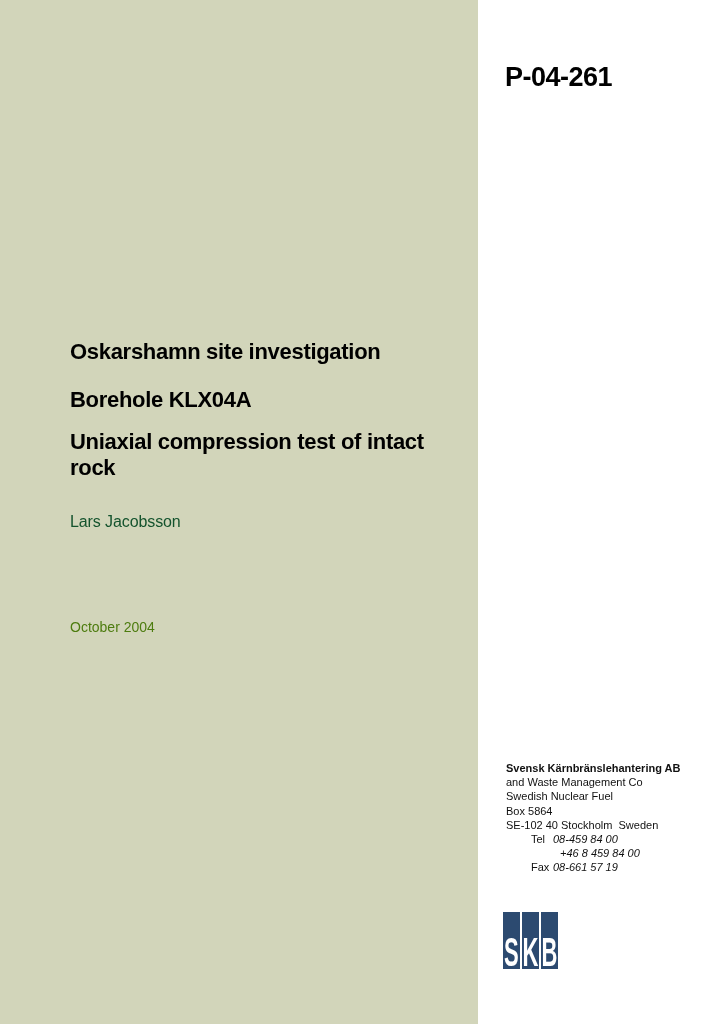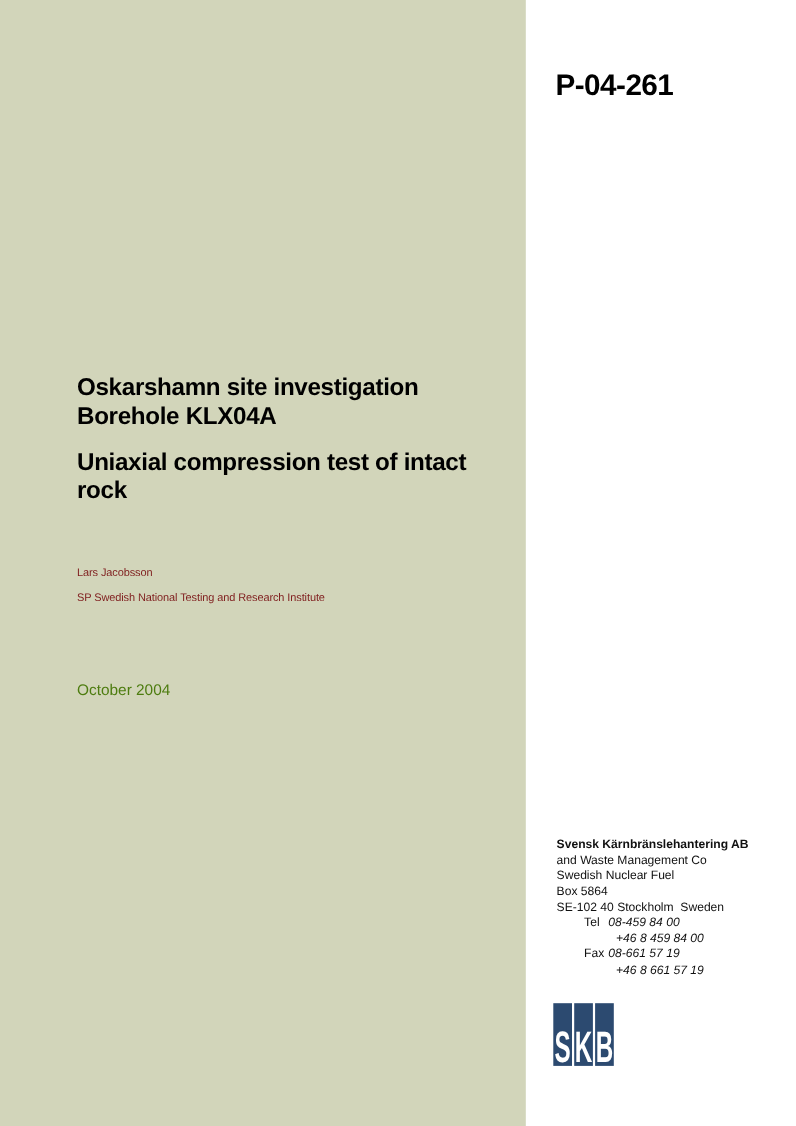--- a/index.html
+++ b/index.html
@@ -38,29 +38,29 @@
     left: 70px;
     top: 339px;
     width: 392px;
   }
   .heading {
     font-size: 22px;
     font-weight: bold;
     line-height: 26px;
     letter-spacing: -0.3px;
   }
-  .heading.h1 { }
+  .heading.h1 { margin-bottom: 22px; }
   .heading.h2 { margin-bottom: 16px; }
   .author-block {
     position: absolute;
     left: 70px;
     top: 511px;
-    font-size: 10px;
+    font-size: 16px;
     line-height: 22px;
-    color: #7f1d1d;
+    color: #14532d;
     letter-spacing: -0.1px;
     white-space: nowrap;
   }
   .report-date {
     position: absolute;
     left: 70px;
     top: 616px;
     font-size: 14px;
     line-height: 22px;
     color: #4d7c0f;
@@ -123,21 +123,20 @@
     <div class="heading h1">Oskarshamn site investigation</div>
     <div class="heading h2">Borehole KLX04A</div>
     <div class="heading h3">
       <div>Uniaxial compression test of intact</div>
       <div>rock</div>
     </div>
   </div>
 
   <div class="author-block">
     <div>Lars Jacobsson</div>
-    <div>SP Swedish National Testing and Research Institute</div>
   </div>
 
   <div class="report-date">October 2004</div>
 
   <div class="publisher-block">
     <div class="publisher-name">Svensk Kärnbränslehantering AB</div>
     <div class="addr-line">and Waste Management Co</div>
     <div class="addr-line">Swedish Nuclear Fuel</div>
     <div class="addr-line">Box 5864</div>
     <div class="addr-line">SE-102 40 Stockholm  Sweden</div>
@@ -147,24 +146,20 @@
       <span class="contact-value">08-459 84 00</span>
     </div>
     <div class="contact-row indent">
       <span class="contact-label"></span>
       <span class="contact-value">+46 8 459 84 00</span>
     </div>
     <div class="contact-row">
       <span class="contact-label">Fax</span>
       <span class="contact-value">08-661 57 19</span>
     </div>
-    <div class="contact-row indent">
-      <span class="contact-label"></span>
-      <span class="contact-value">+46 8 661 57 19</span>
-    </div>
   </div>
 
   <div class="skb-logo">
     <div class="logo-bar">
       <span class="logo-letter">S</span>
     </div>
     <div class="logo-bar">
       <span class="logo-letter">K</span>
     </div>
     <div class="logo-bar">

